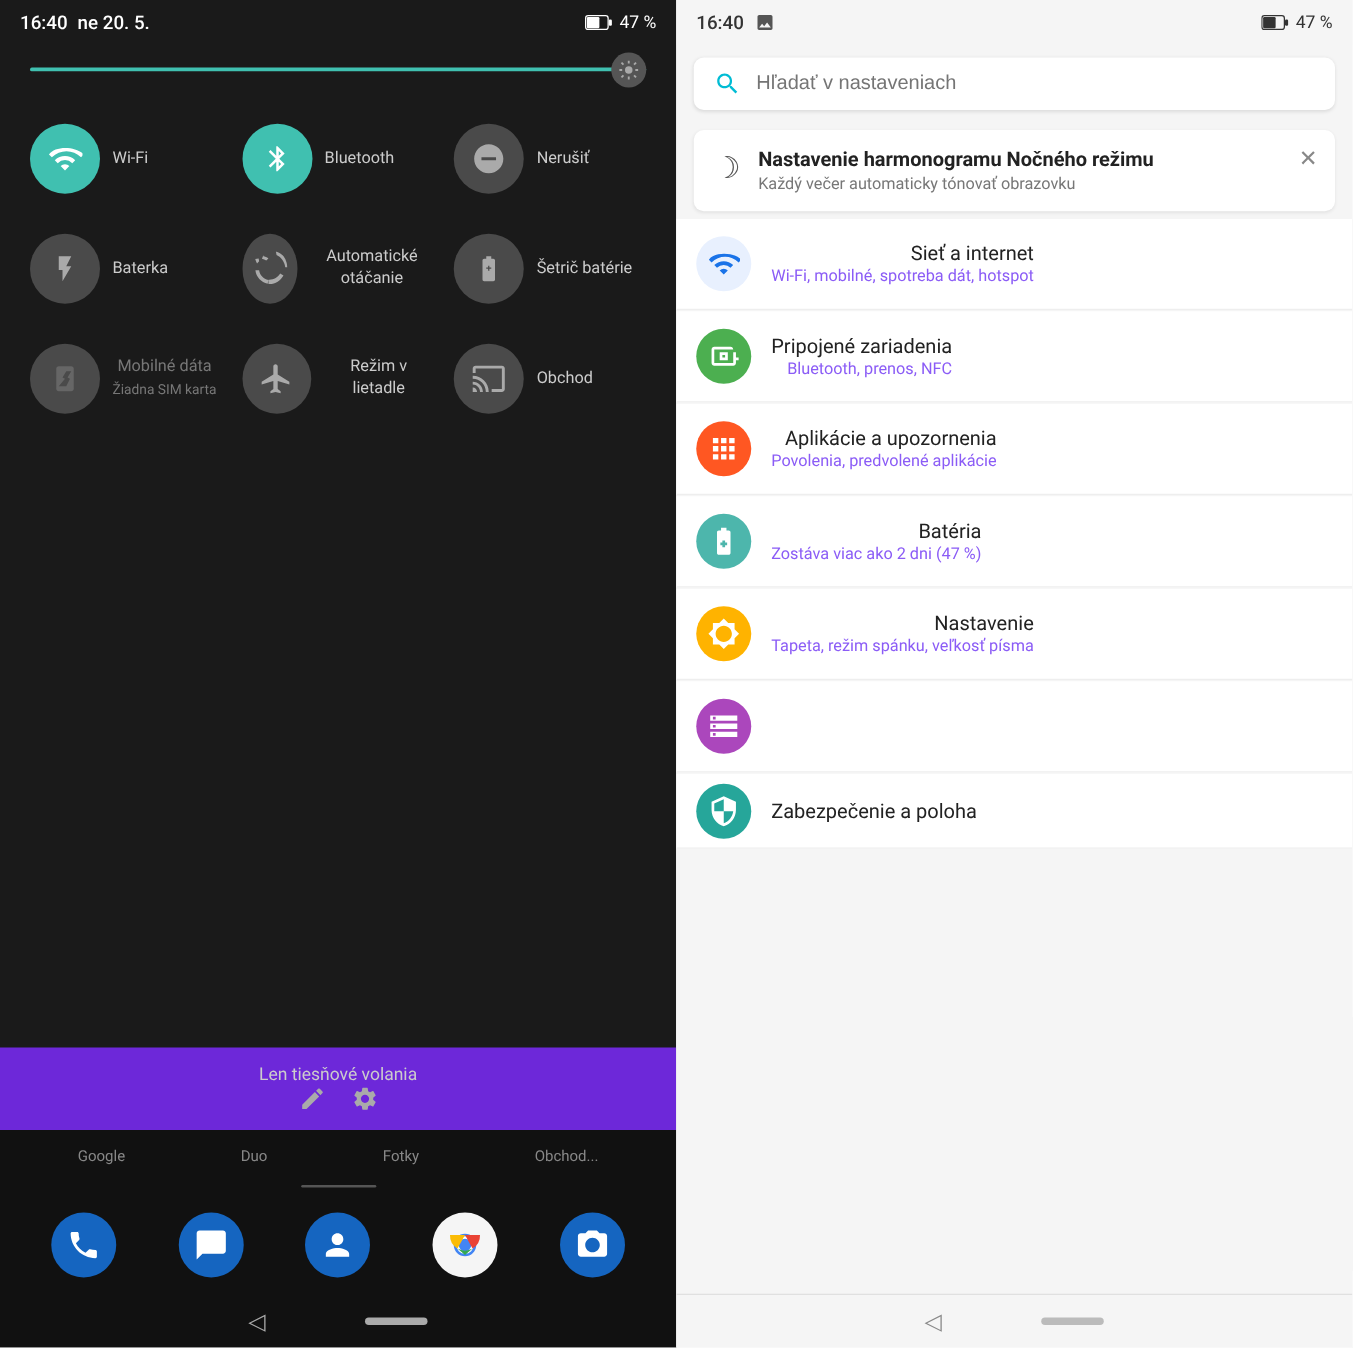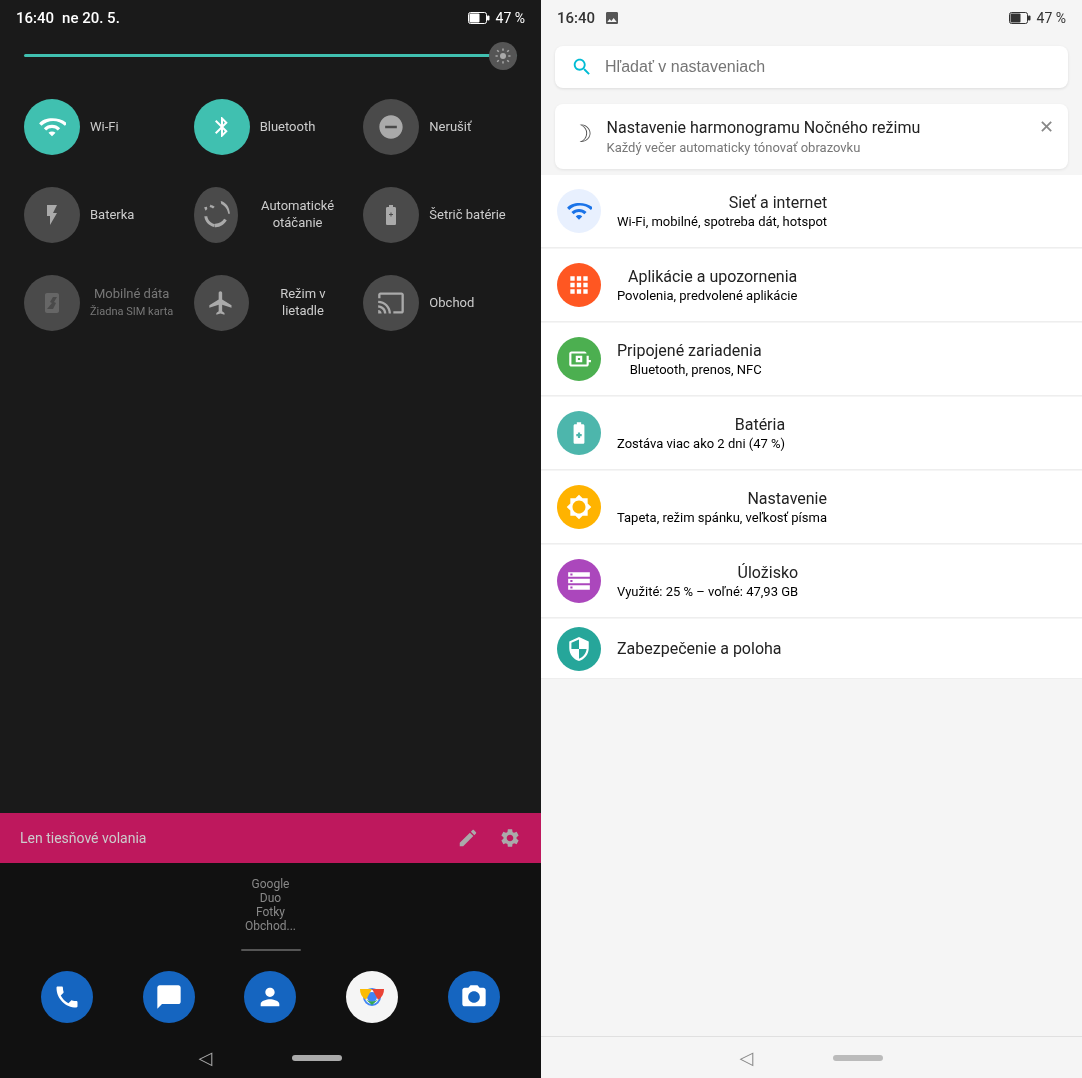--- a/index.html
+++ b/index.html
@@ -110,25 +110,26 @@
       text-align: center;
       line-height: 1.3;
     }
 
     .tile-label.dim {
       color: #777;
     }
 
     .bottom-bar {
       margin-top: auto;
-      background: #be185d;
+      background: #6d28d9;
       padding: 14px 20px;
       display: flex;
       align-items: center;
       justify-content: space-between;
+      flex-direction: column;
     }
 
     .bottom-bar-label {
       font-size: 14px;
       color: #ccc;
     }
 
     .bottom-bar-icons {
       display: flex;
       gap: 20px;
@@ -139,21 +140,20 @@
       padding: 10px 16px 6px;
       display: flex;
       flex-direction: column;
       gap: 6px;
     }
 
     .app-shortcuts {
       display: flex;
       justify-content: space-around;
       padding: 4px 0;
-      flex-direction: column;
     }
 
     .app-shortcut-label {
       color: #888;
       font-size: 12px;
       text-align: center;
     }
 
     .dock-divider {
       height: 2px;
@@ -269,21 +269,21 @@
 
     .night-mode-icon {
       font-size: 24px;
       color: #555;
       margin-top: 2px;
     }
 
     .night-mode-text .title {
       font-size: 16px;
       color: #222;
-      font-weight: 400;
+      font-weight: 700;
     }
 
     .night-mode-text .subtitle {
       font-size: 13px;
       color: #777;
       margin-top: 3px;
     }
 
     .close-btn {
       position: absolute;
@@ -322,21 +322,21 @@
     }
 
     .settings-text .title {
       font-size: 16px;
       color: #222;
       font-weight: 400;
     }
 
     .settings-text .subtitle {
       font-size: 13px;
-      color: #000000;
+      color: #8b5cf6;
       margin-top: 2px;
     }
 
     .nav-bar-right {
       background: #f5f5f5;
       display: flex;
       justify-content: center;
       align-items: center;
       padding: 10px;
       gap: 80px;
@@ -591,40 +591,40 @@
           <path d="M1 9l2 2c5.523-5.523 14.477-5.523 20 0l2-2C19.07 3.07 4.93 3.07 1 9zm8 8l3 3 3-3a4.237 4.237 0 00-6 0zm-4-4l2 2a7.074 7.074 0 0110 0l2-2C15.14 9.14 8.86 9.14 5 13z"></path>
         </svg>
       </div>
       <div class="settings-text">
         <div class="title">Sieť a internet</div>
         <div class="subtitle">Wi-Fi, mobilné, spotreba dát, hotspot</div>
       </div>
     </div>
 
     <div class="settings-item">
+      <div class="settings-icon" style="background:#4caf50;">
+        <svg width="26" height="26" viewBox="0 0 24 24" fill="white">
+          <path d="M15 9H9v6h6V9zm-2 4h-2v-2h2v2zm8-2V9h-2V7c0-1.1-.9-2-2-2H5C3.9 5 3 5.9 3 7v10c0 1.1.9 2 2 2h14c1.1 0 2-.9 2-2v-2h2v-2h-2v-2h2zm-4 6H5V7h14v10z"></path>
+        </svg>
+      </div>
+      <div class="settings-text">
+        <div class="title">Pripojené zariadenia</div>
+        <div class="subtitle">Bluetooth, prenos, NFC</div>
+      </div>
+    </div>
+
+    <div class="settings-item">
       <div class="settings-icon" style="background:#ff5722;">
         <svg width="26" height="26" viewBox="0 0 24 24" fill="white">
           <path d="M4 8h4V4H4v4zm6 12h4v-4h-4v4zm-6 0h4v-4H4v4zm0-6h4v-4H4v4zm6 0h4v-4h-4v4zm6-10v4h4V4h-4zm-6 4h4V4h-4v4zm6 6h4v-4h-4v4zm0 6h4v-4h-4v4z"></path>
         </svg>
       </div>
       <div class="settings-text">
         <div class="title">Aplikácie a upozornenia</div>
         <div class="subtitle">Povolenia, predvolené aplikácie</div>
-      </div>
-    </div>
-
-    <div class="settings-item">
-      <div class="settings-icon" style="background:#4caf50;">
-        <svg width="26" height="26" viewBox="0 0 24 24" fill="white">
-          <path d="M15 9H9v6h6V9zm-2 4h-2v-2h2v2zm8-2V9h-2V7c0-1.1-.9-2-2-2H5C3.9 5 3 5.9 3 7v10c0 1.1.9 2 2 2h14c1.1 0 2-.9 2-2v-2h2v-2h-2v-2h2zm-4 6H5V7h14v10z"></path>
-        </svg>
-      </div>
-      <div class="settings-text">
-        <div class="title">Pripojené zariadenia</div>
-        <div class="subtitle">Bluetooth, prenos, NFC</div>
       </div>
     </div>
 
     <div class="settings-item">
       <div class="settings-icon" style="background:#4db6ac;">
         <svg width="26" height="26" viewBox="0 0 24 24" fill="white">
           <path d="M15.67 4H14V2h-4v2H8.33C7.6 4 7 4.6 7 5.33v15.33C7 21.4 7.6 22 8.33 22h7.33c.74 0 1.34-.6 1.34-1.33V5.33C17 4.6 16.4 4 15.67 4zm-2.67 11H13v1.5h-2V15H9.5v-2H11v-1.5h2V13h1.5v2h-1.5z"></path>
         </svg>
       </div>
       <div class="settings-text">
@@ -645,24 +645,20 @@
       </div>
     </div>
 
 
     <div class="settings-item">
       <div class="settings-icon" style="background:#ab47bc;">
         <svg width="26" height="26" viewBox="0 0 24 24" fill="white">
           <path d="M2 20h20v-4H2v4zm2-3h2v2H4v-2zM2 4v4h20V4H2zm4 3H4V5h2v2zm-4 7h20v-4H2v4zm2-3h2v2H4v-2z"></path>
         </svg>
       </div>
-      <div class="settings-text">
-        <div class="title">Úložisko</div>
-        <div class="subtitle">Využité: 25 % – voľné: 47,93 GB</div>
-      </div>
     </div>
 
     <div class="settings-item" style="overflow:hidden;height:60px;">
       <div class="settings-icon" style="background:#26a69a;">
         <svg width="26" height="26" viewBox="0 0 24 24" fill="white">
           <path d="M12 1L3 5v6c0 5.55 3.84 10.74 9 12 5.16-1.26 9-6.45 9-12V5l-9-4zm0 10.99h7c-.53 4.12-3.28 7.79-7 8.94V12H5V6.3l7-3.11v8.8z"></path>
         </svg>
       </div>
       <div class="settings-text">
         <div class="title">Zabezpečenie a poloha</div>

